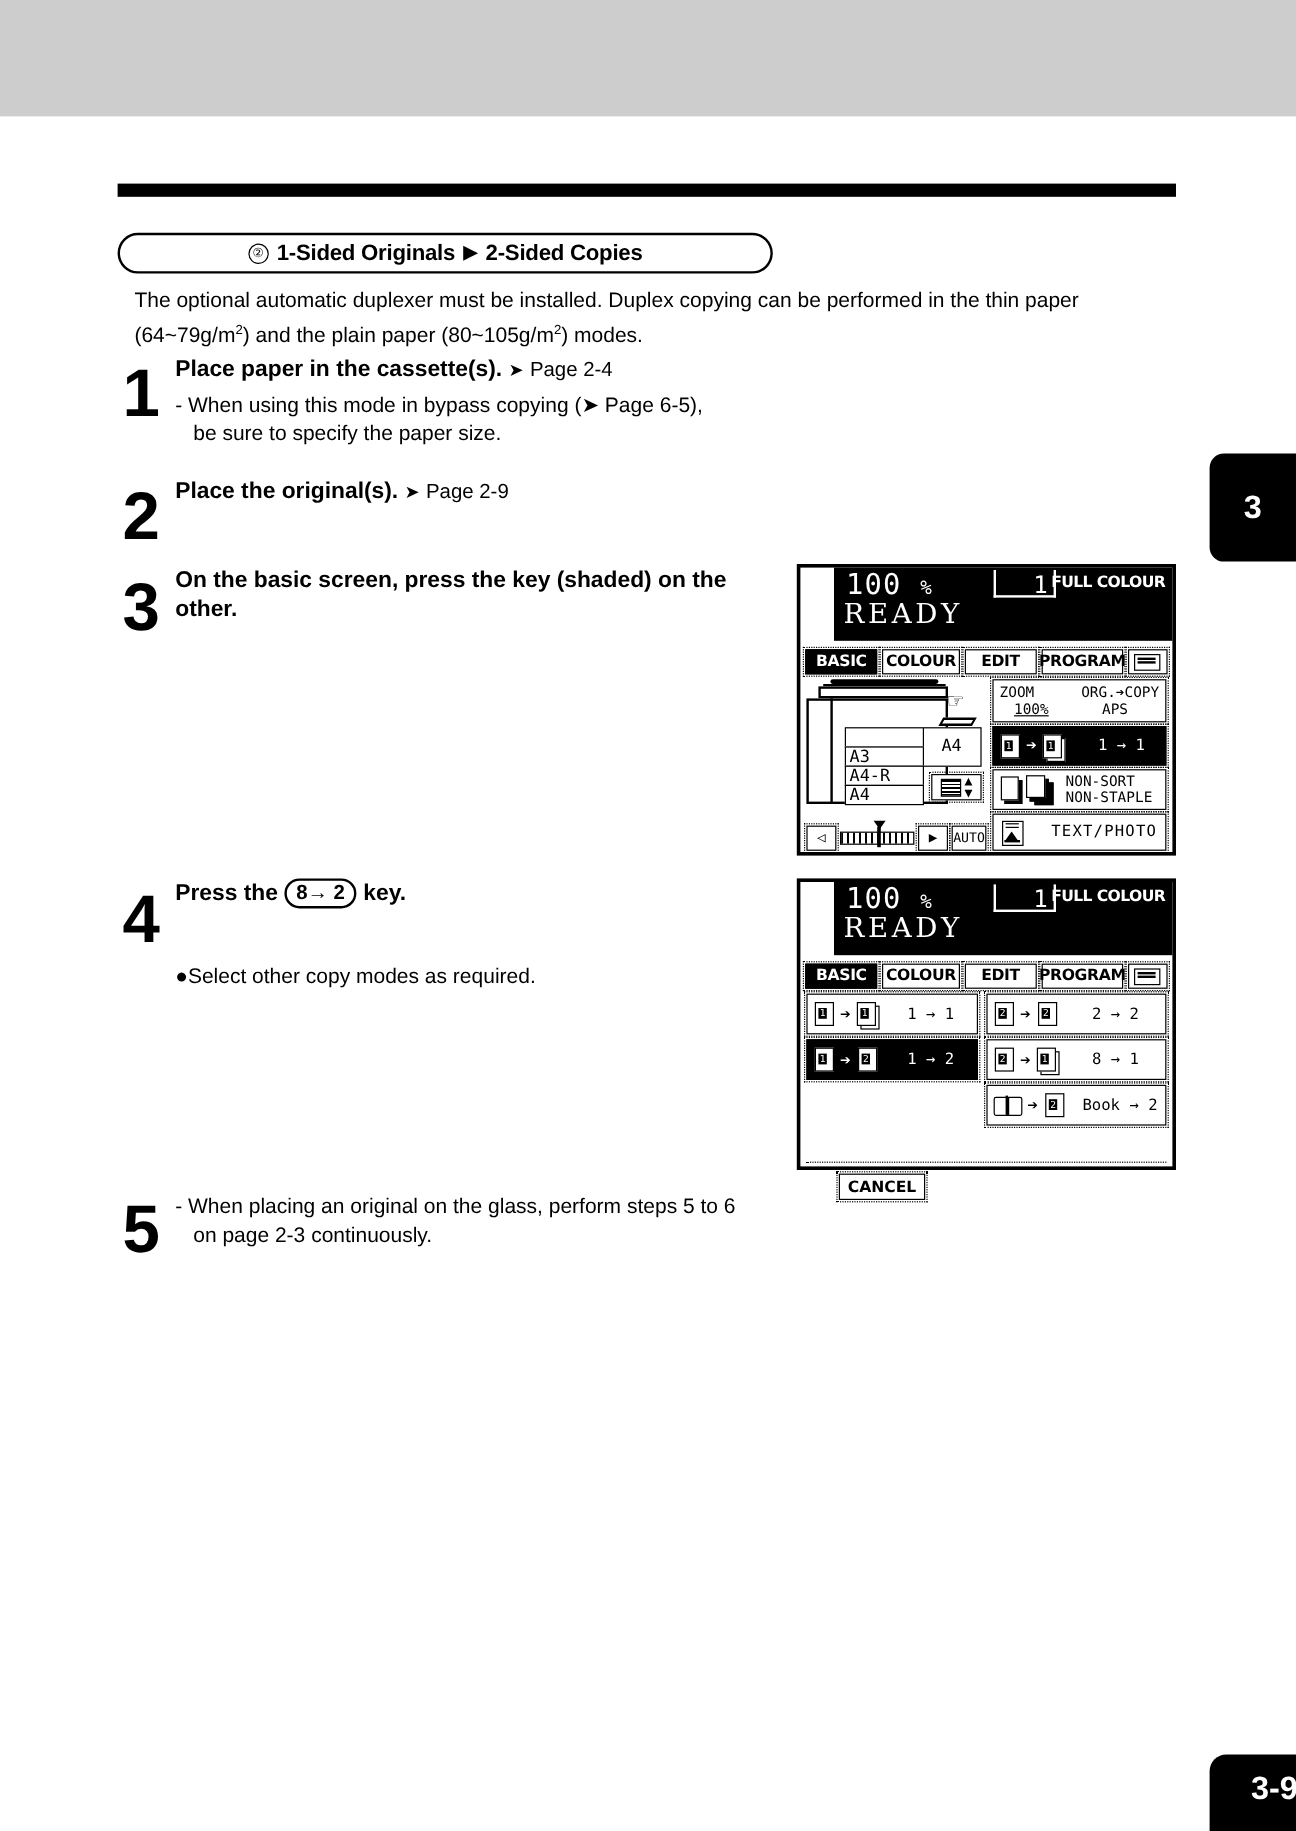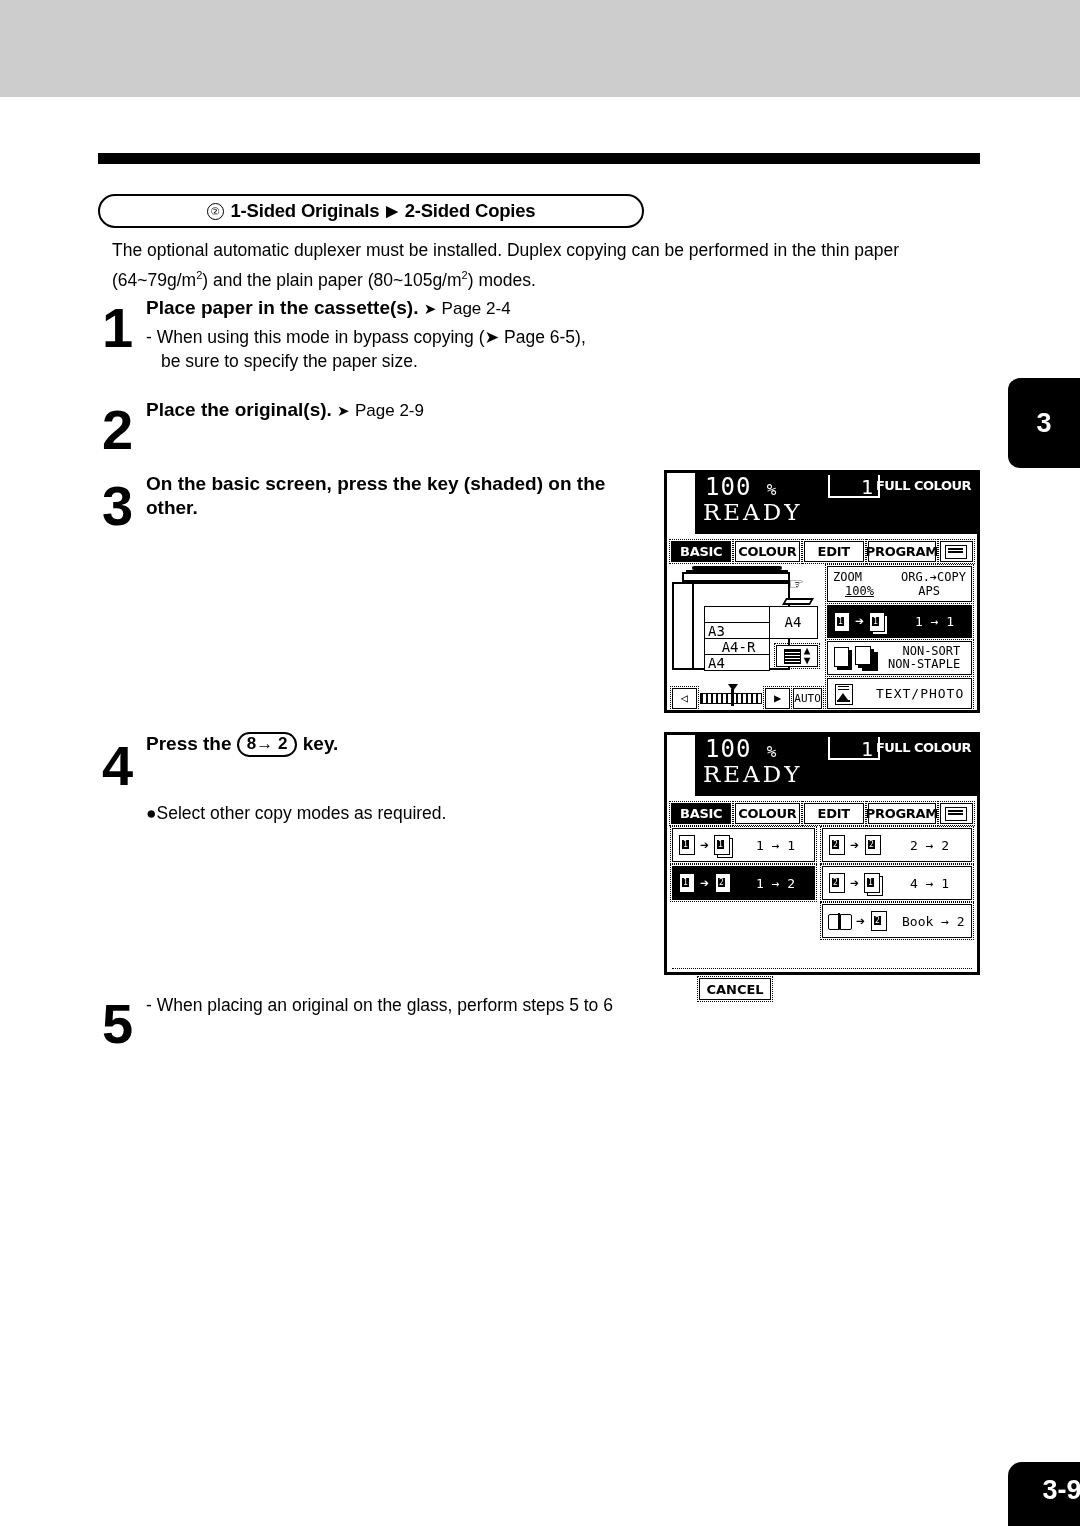--- a/index.html
+++ b/index.html
@@ -135,20 +135,21 @@
       <span>key.</span>
     </div>
     <div class="bullet" style="margin-top:44px;">●Select other copy modes as required.</div>
   </div>
 </div>
 
 <div class="step" style="left:98px;top:990px;width:580px;">
   <div class="stepnum" style="left:4px;top:6px;">5</div>
   <div style="margin-left:48px;">
     <div class="stepbody" style="margin-top:3px;">-  When placing an original on the glass, perform steps 5 to 6</div>
+    <div class="stepbody" style="margin-left:15px;">on page 2-3 continuously.</div>
   </div>
 </div>
 
 <div class="lcd" style="left:664px;top:470px;width:316px;height:243px;">
   <div class="lcd-top">
     <div class="lcd-pct"><span>100</span> <span class="sm">%</span></div>
     <div class="lcd-count">1</div>
     <div class="lcd-fc">FULL COLOUR</div>
     <div class="lcd-ready">READY</div>
   </div>
@@ -176,21 +177,21 @@
       <div style="position:absolute;left:0px;top:16px;width:22px;height:88px;border-right:2px solid #000;box-sizing:border-box;"></div>
 
       <div style="position:absolute;left:112px;top:32px;width:28px;height:7px;border:2px solid #000;background:#fff;box-sizing:border-box;transform:skewX(-30deg);"></div>
 
       <div style="position:absolute;left:118px;top:8px;font-size:21px;line-height:21px;">☞</div>
 
       <div class="cass" style="left:96px;top:40px;width:50px;height:33px;display:flex;align-items:center;justify-content:center;padding-left:0;">A4</div>
 
       <div class="cass" style="left:32px;top:40px;width:66px;height:17px;"></div>
       <div class="cass" style="left:32px;top:56px;width:66px;height:17px;">A3</div>
-      <div class="cass" style="left:32px;top:72px;width:66px;height:17px;text-align:center;">A4-R</div>
+      <div class="cass" style="left:32px;top:72px;width:66px;height:17px;">A4-R</div>
       <div class="cass" style="left:32px;top:88px;width:66px;height:17px;">A4</div>
 
       <div class="lcdbtn" style="position:absolute;left:104px;top:79px;width:42px;height:22px;justify-content:center;gap:3px;">
         <span style="display:inline-block;width:15px;height:13px;border:1.4px solid #000;background:
             repeating-linear-gradient(#000 0 1.5px,#fff 1.5px 3px);"></span>
         <span style="font-size:11px;line-height:10px;">▲<br>▼</span>
       </div>
     </div>
 
     <div style="position:absolute;left:5px;top:152px;width:150px;height:24px;display:flex;align-items:center;gap:3px;">
@@ -237,21 +238,21 @@
       <div class="lcdbtn" style="height:34px;margin-top:3px;padding-left:4px;">
         <span style="position:relative;display:inline-block;width:22px;height:26px;">
           <span style="position:absolute;left:5px;top:5px;width:13px;height:18px;border:1.6px solid #000;background:#000;"></span>
           <span style="position:absolute;left:2px;top:2px;width:13px;height:18px;border:1.6px solid #000;background:#fff;"></span>
         </span>
         <span style="position:relative;display:inline-block;width:24px;height:26px;">
           <span style="position:absolute;left:8px;top:7px;width:14px;height:17px;border:1.6px solid #000;background:#000;"></span>
           <span style="position:absolute;left:4px;top:4px;width:14px;height:17px;border:1.6px solid #000;background:#000;"></span>
           <span style="position:absolute;left:1px;top:1px;width:14px;height:17px;border:1.6px solid #000;background:#fff;"></span>
         </span>
-        <span style="margin-left:10px;text-align:right;line-height:13px;font-size:12px;">
+        <span style="margin-left:10px;text-align:left;line-height:13px;font-size:12px;">
           <span style="display:block;">NON-SORT</span>
           <span style="display:block;">NON-STAPLE</span>
         </span>
       </div>
 
       <div class="lcdbtn" style="height:31px;margin-top:3px;padding-left:6px;">
         <span style="position:relative;display:inline-block;width:20px;height:22px;">
           <span style="position:absolute;left:1px;top:1px;width:16px;height:19px;border:1.5px solid #000;background:#fff;"></span>
           <span style="position:absolute;left:4px;top:3px;width:11px;height:1.5px;background:#000;"></span>
           <span style="position:absolute;left:4px;top:6px;width:11px;height:1.5px;background:#000;"></span>
@@ -332,21 +333,21 @@
         <span style="position:relative;display:inline-block;width:20px;height:24px;">
           <span style="position:absolute;left:2px;top:2px;width:14px;height:18px;border:1.6px solid #000;background:#fff;"></span>
           <span style="position:absolute;left:5px;top:7px;width:7px;height:9px;background:#000;color:#fff;font-size:8px;text-align:center;line-height:9px;">2</span>
         </span>
         <span class="arrow">➔</span>
         <span style="position:relative;display:inline-block;width:22px;height:24px;">
           <span style="position:absolute;left:5px;top:5px;width:14px;height:18px;border:1.6px solid #000;background:#fff;"></span>
           <span style="position:absolute;left:2px;top:2px;width:14px;height:18px;border:1.6px solid #000;background:#fff;"></span>
           <span style="position:absolute;left:5px;top:7px;width:7px;height:9px;background:#000;color:#fff;font-size:8px;text-align:center;line-height:9px;">1</span>
         </span>
-        <span class="lcdtxt" style="margin-left:26px;">4 → 1</span>
+        <span class="lcdtxt" style="margin-left:26px;">8 → 1</span>
       </div>
 
       <div class="lcdbtn" style="height:34px;margin-top:4px;padding-left:4px;">
         <span style="position:relative;display:inline-block;width:26px;height:22px;">
           <span style="position:absolute;left:1px;top:4px;width:10px;height:14px;border:1.6px solid #000;background:#fff;border-radius:2px 0 0 2px;"></span>
           <span style="position:absolute;left:13px;top:4px;width:10px;height:14px;border:1.6px solid #000;background:#fff;border-radius:0 2px 2px 0;"></span>
           <span style="position:absolute;left:11px;top:3px;width:2px;height:16px;background:#000;"></span>
         </span>
         <span class="arrow">➔</span>
         <span style="position:relative;display:inline-block;width:22px;height:24px;">

